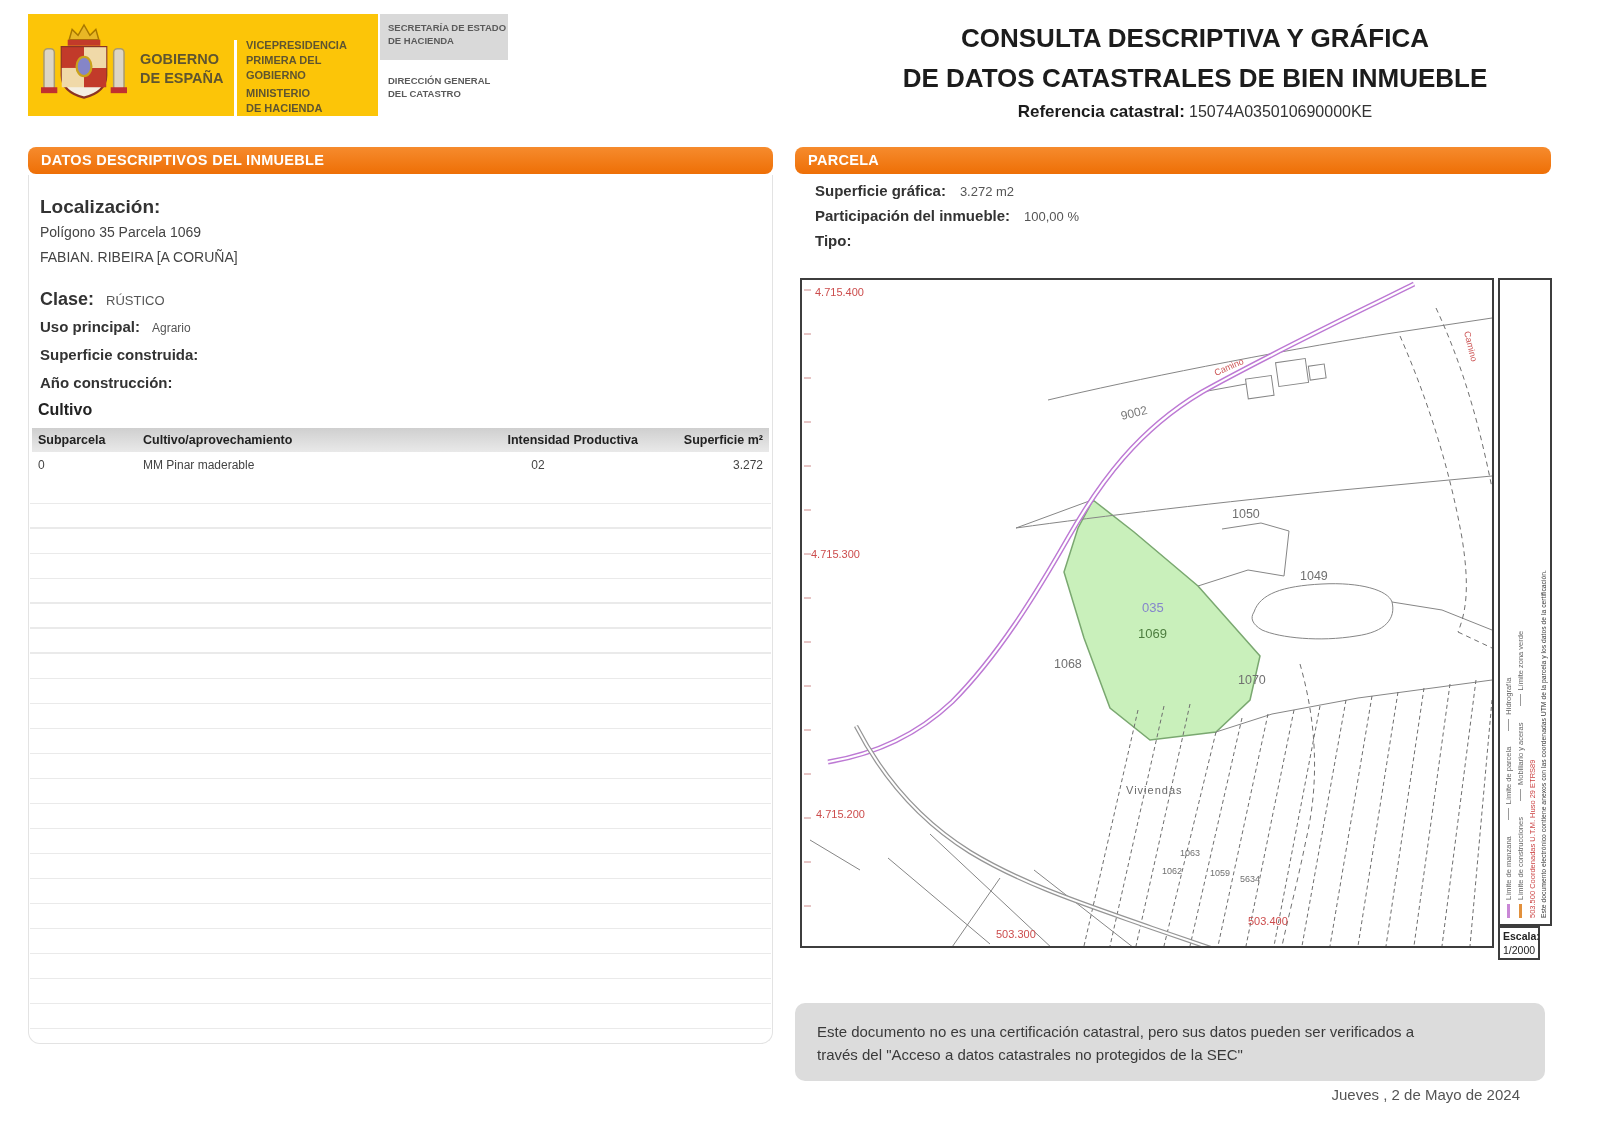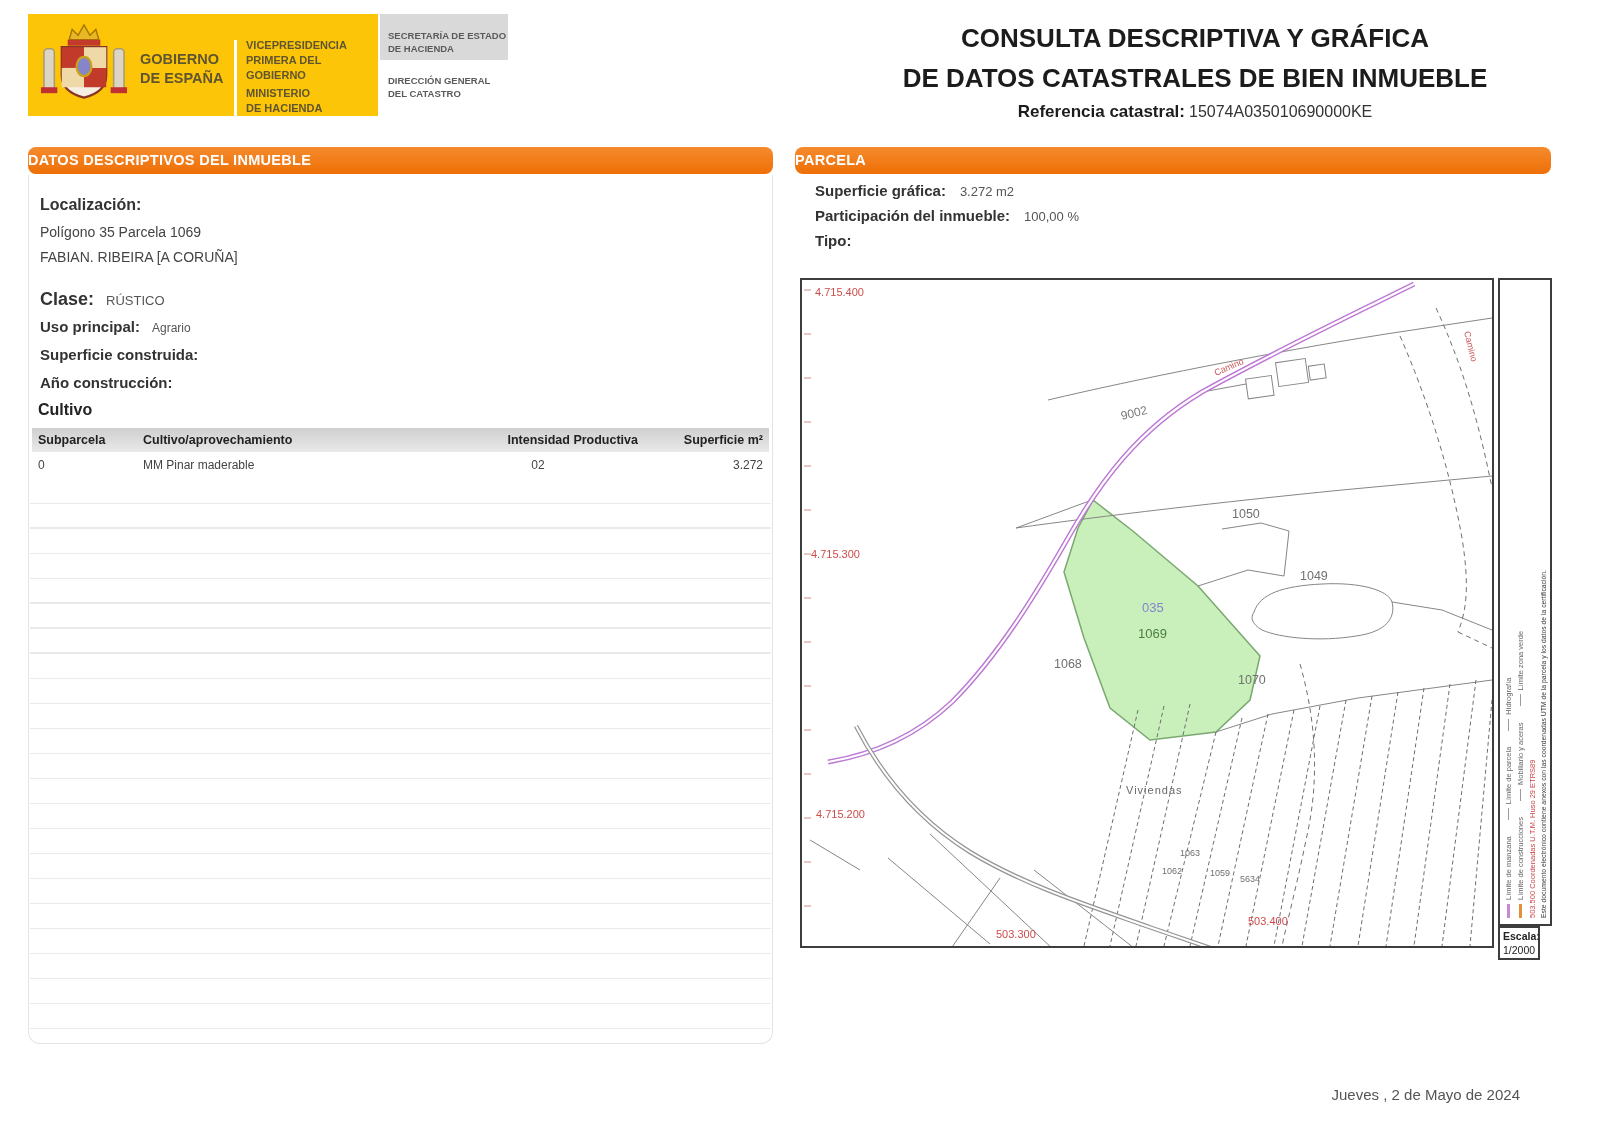--- a/index.html
+++ b/index.html
@@ -7,33 +7,33 @@
         font-family:"Liberation Sans", sans-serif;color:#333;}
   .abs{position:absolute;}
 
   
   .logo-yellow{position:absolute;left:28px;top:14px;width:350px;height:102px;background:#fcc508;}
   .logo-divider{position:absolute;left:206px;top:26px;width:3px;height:78px;background:#fff;}
   .gob-text{position:absolute;left:112px;top:36px;font-size:14.5px;font-weight:bold;color:#5f5530;line-height:1.3;}
   .vice-text{position:absolute;left:218px;top:24px;font-size:11px;font-weight:bold;color:#5f5530;line-height:1.35;}
   .mini-text{position:absolute;left:218px;top:72px;font-size:11px;font-weight:bold;color:#5f5530;line-height:1.35;}
   .sec-box{position:absolute;left:380px;top:14px;width:128px;height:46px;background:#d9d9d9;
-           font-size:9.5px;font-weight:bold;color:#5a5a5a;line-height:1.4;padding:15px 0 0 8px;box-sizing:border-box;}
+           font-size:9.5px;font-weight:bold;color:#5a5a5a;line-height:1.4;padding:7px 0 0 8px;box-sizing:border-box;}
   .dir-box{position:absolute;left:380px;top:74px;width:130px;font-size:9.5px;font-weight:bold;color:#5a5a5a;line-height:1.4;padding-left:8px;box-sizing:border-box;}
 
   .doc-title{position:absolute;left:850px;top:18px;width:690px;text-align:center;
              font-size:26px;font-weight:bold;color:#1c1c1c;line-height:1.55;}
   .ref-line{position:absolute;left:850px;top:102px;width:690px;display:flex;justify-content:center;gap:4px;align-items:baseline;}
   .ref-label{font-size:17px;font-weight:bold;color:#1c1c1c;}
   .ref-value{font-size:16px;color:#333;}
 
   
   .bar{position:absolute;height:27px;background:linear-gradient(180deg,#f68b2d,#ee6f06);
        border-radius:8px;color:#fff;font-size:14.5px;font-weight:bold;line-height:27px;
-       letter-spacing:.3px;box-sizing:border-box;}
+       padding-left:13px;letter-spacing:.3px;box-sizing:border-box;}
   .bar-left{left:28px;top:147px;width:745px;}
   .bar-right{left:795px;top:147px;width:756px;}
 
   
   .lpanel{position:absolute;left:28px;top:175px;width:745px;height:869px;
           border:1px solid #e3e3e3;border-top:none;border-radius:0 0 12px 12px;box-sizing:border-box;}
   .lbl{font-weight:bold;color:#333;}
   .field-line{position:absolute;display:flex;gap:12px;align-items:baseline;}
   .val{color:#555;}
   .cultivo-title{position:absolute;left:38px;top:401px;font-size:16px;font-weight:bold;color:#222;}
@@ -132,21 +132,21 @@
     <span class="ref-label">Referencia catastral:</span>
     <span class="ref-value">15074A035010690000KE</span>
   </div>
 
   <div class="bar bar-left">DATOS DESCRIPTIVOS DEL INMUEBLE</div>
   <div class="bar bar-right">PARCELA</div>
 
   <div class="lpanel"></div>
 
   <div class="field-line" style="left:40px;top:196px;">
-    <span class="lbl" style="font-size:16px;">Localización:</span>
+    <span class="lbl" style="font-size:19px;">Localización:</span>
   </div>
   <div class="abs" style="left:40px;top:224px;font-size:14px;color:#444;">Polígono 35 Parcela 1069</div>
   <div class="abs" style="left:40px;top:249px;font-size:14px;color:#444;">FABIAN. RIBEIRA [A CORUÑA]</div>
 
   <div class="field-line" style="left:40px;top:289px;">
     <span class="lbl" style="font-size:18px;">Clase:</span>
     <span class="val" style="font-size:13px;">RÚSTICO</span>
   </div>
   <div class="field-line" style="left:40px;top:318px;">
     <span class="lbl" style="font-size:15px;">Uso principal:</span>
@@ -324,15 +324,19 @@
       <div class="leg-red">503.500 Coordenadas U.T.M. Huso 29 ETRS89</div>
       <div class="leg-note">Este documento electrónico contiene anexos con las coordenadas UTM de la parcela y los datos de la certificación.</div>
     </div>
   </div>
 
   <div class="escala-box">
     <div class="escala-label">Escala:</div>
     <div>1/2000</div>
   </div>
 
+  <div class="disclaimer">
+    <span>Este documento no es una certificación catastral, pero sus datos pueden ser verificados a</span><br>
+    <span>través del "Acceso a datos catastrales no protegidos de la SEC"</span>
+  </div>
   <div class="date-line">Jueves , 2 de Mayo de 2024</div>
 
 </div>
 
 </body></html>

